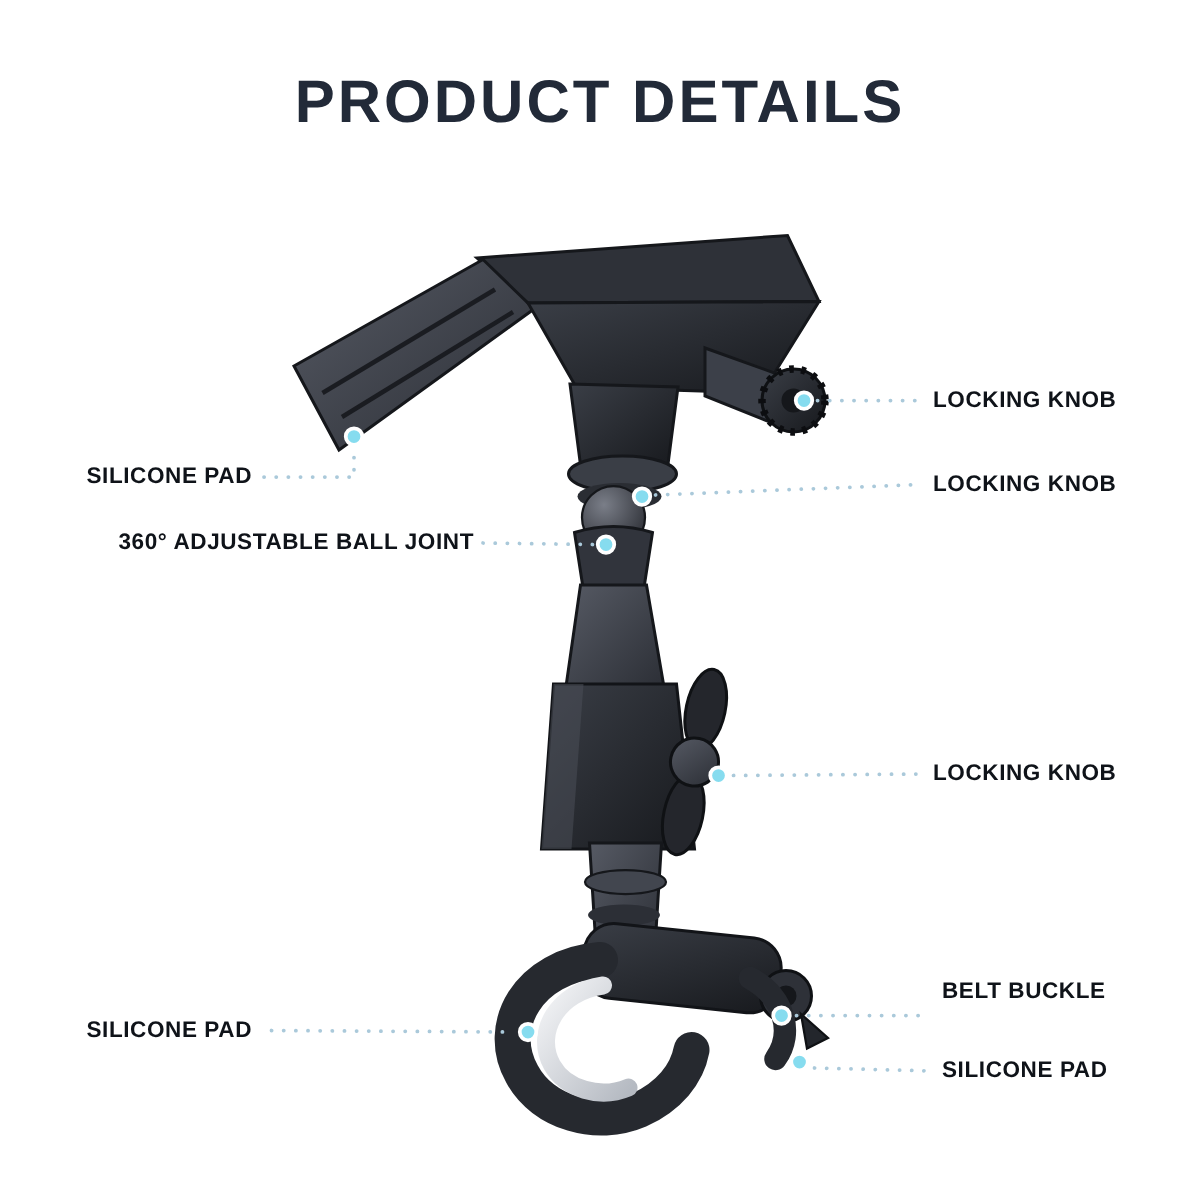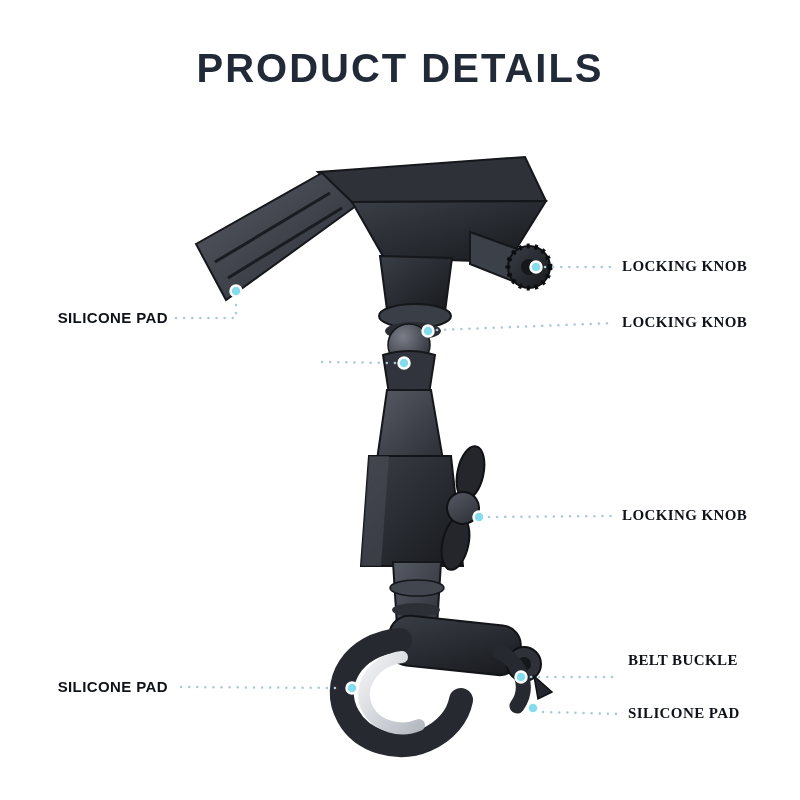--- a/index.html
+++ b/index.html
@@ -8,21 +8,21 @@
   .page-title {
     position:absolute; top:46px; left:0; width:800px;
     text-align:center; font-size:40px; font-weight:800;
     letter-spacing:2px; color:#222a38;
   }
   .callout {
     position:absolute; font-size:15px; font-weight:700;
     color:#0f1319; letter-spacing:.4px; white-space:nowrap;
   }
   .callout.left  { text-align:right; }
-  .callout.right { text-align:left;font-family:Liberation Serif, serif; }
+  .callout.right { text-align:left; }
   svg.overlay { position:absolute; top:0; left:0; }
 </style>
 </head>
 <body>
 
 <div id="stage">
 
   <svg class="overlay" width="800" height="800" viewBox="0 0 800 800">
     <defs>
       <linearGradient id="gMid" x1="0" y1="0" x2="1" y2="1">
@@ -121,18 +121,19 @@
       <circle cx="521" cy="677" r="5.5"></circle>
       <circle cx="533" cy="708" r="5.5"></circle>
     </g>
   </svg>
 
   <h1 class="page-title">PRODUCT DETAILS</h1>
 
   <div class="callout right" style="left:622px; top:258px;">LOCKING KNOB</div>
   <div class="callout right" style="left:622px; top:314px;">LOCKING KNOB</div>
   <div class="callout left" style="left:40px; top:309px; width:128px;">SILICONE PAD</div>
+  <div class="callout left" style="left:38px; top:353px; width:278px;">360° ADJUSTABLE BALL JOINT</div>
   <div class="callout right" style="left:622px; top:507px;">LOCKING KNOB</div>
   <div class="callout left" style="left:40px; top:678px; width:128px;">SILICONE PAD</div>
   <div class="callout right" style="left:628px; top:652px;">BELT BUCKLE</div>
   <div class="callout right" style="left:628px; top:705px;">SILICONE PAD</div>
 
 </div>
 
 </body></html>

